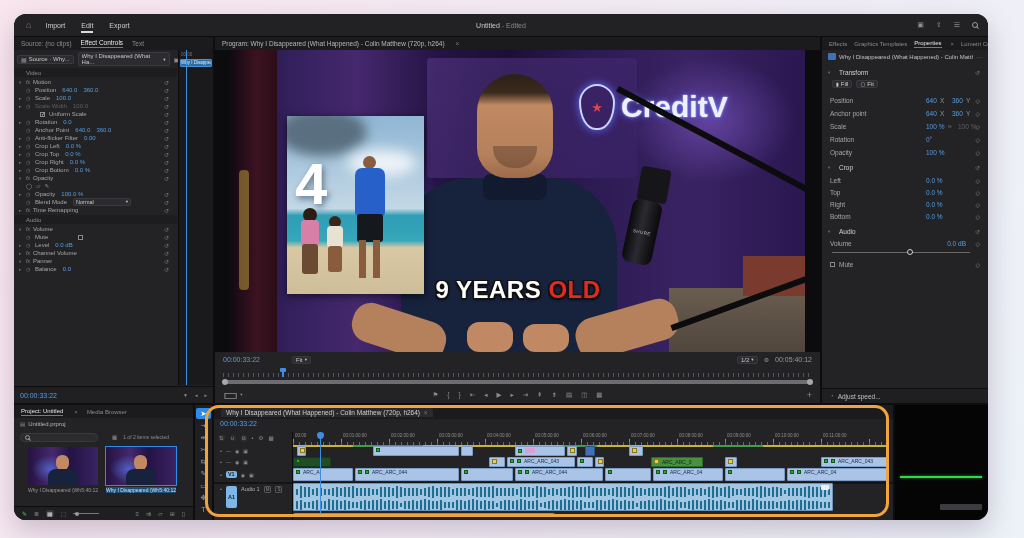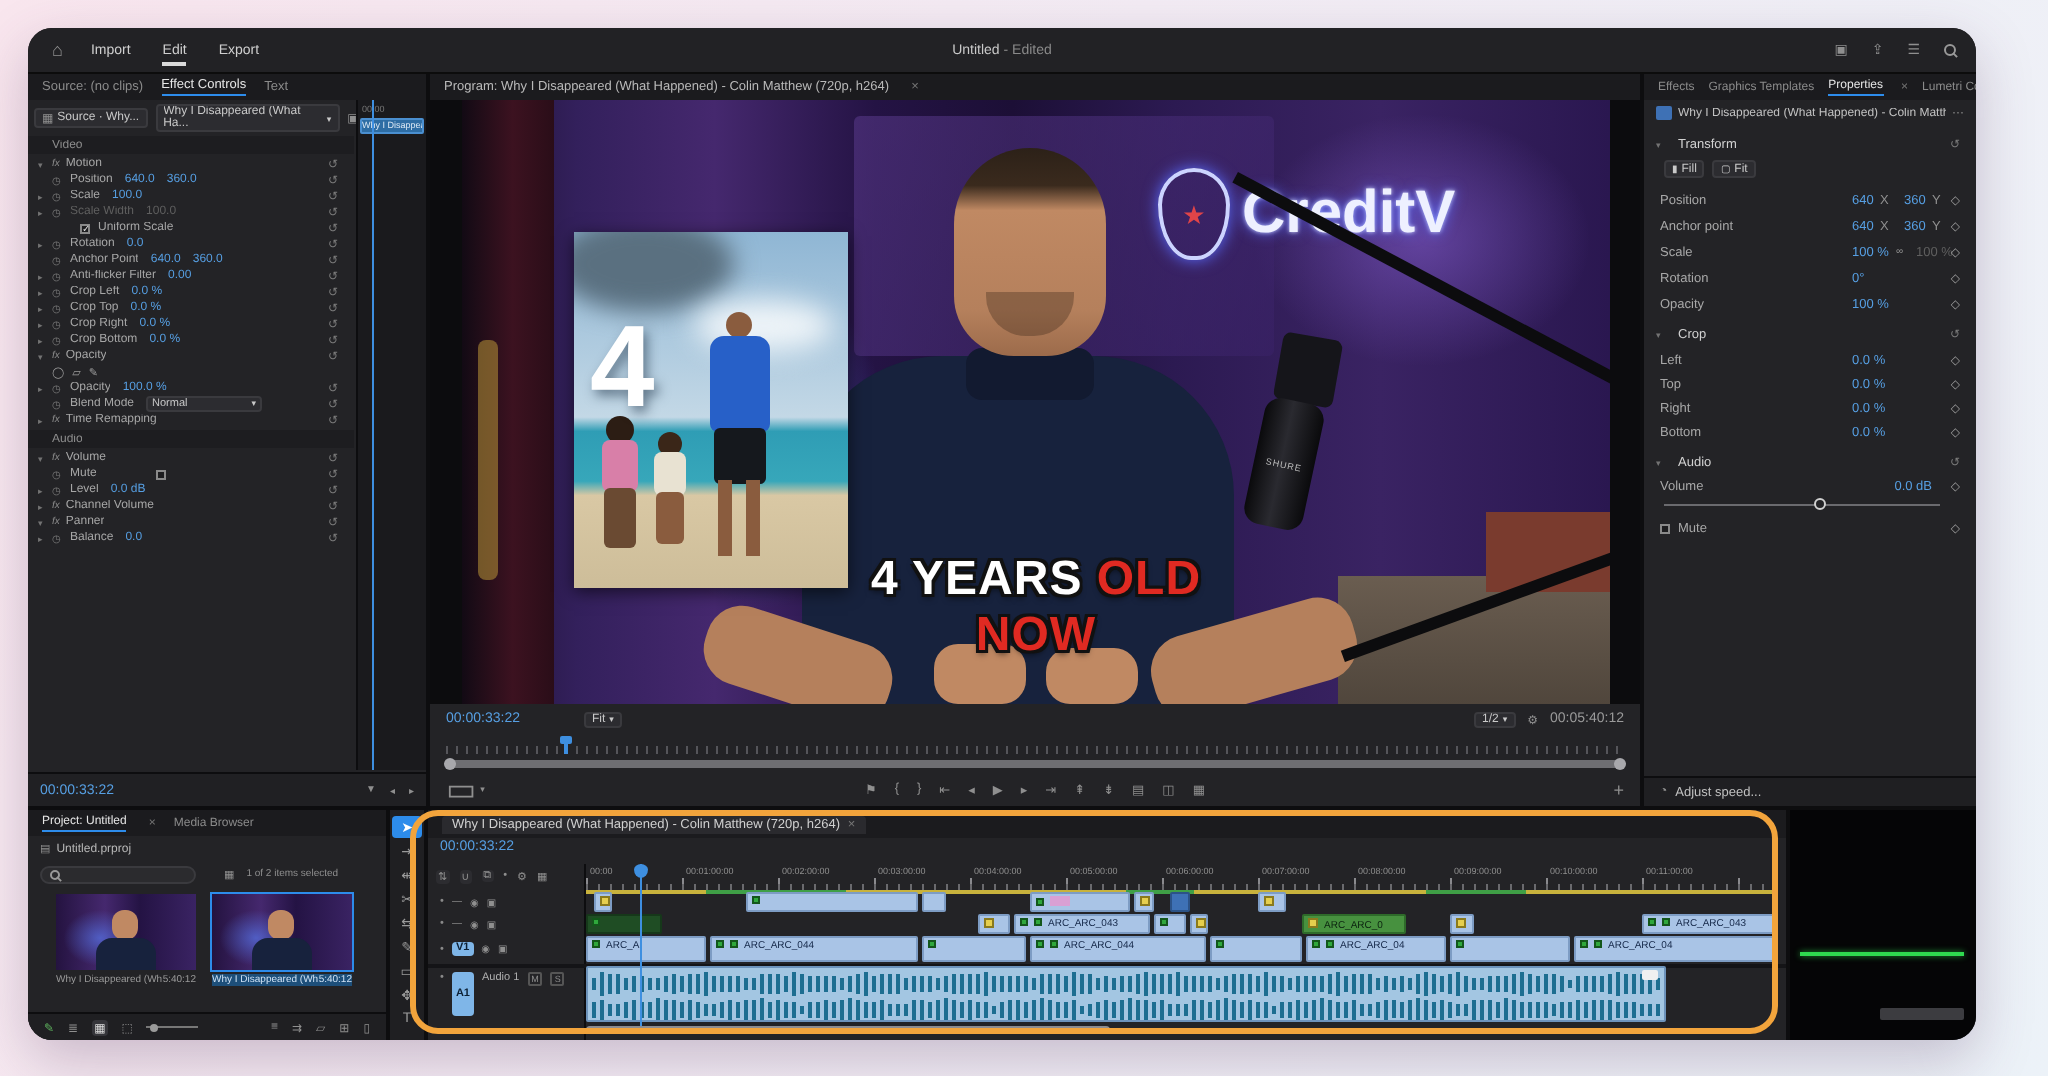--- a/index.html
+++ b/index.html
@@ -334,22 +334,21 @@
           <div style="position:absolute;left:16px;top:92px;width:14px;height:14px;background:#2c1d14;border-radius:50%"></div>
           <div style="position:absolute;left:14px;top:104px;width:18px;height:26px;background:#d87fa8;border-radius:4px"></div>
           <div style="position:absolute;left:15px;top:128px;width:16px;height:30px;background:#6a4a32;border-radius:3px"></div>
           <div style="position:absolute;left:42px;top:100px;width:12px;height:12px;background:#3a2618;border-radius:50%"></div>
           <div style="position:absolute;left:40px;top:110px;width:16px;height:22px;background:#e8e2d2;border-radius:4px"></div>
           <div style="position:absolute;left:41px;top:130px;width:14px;height:26px;background:#8a5c3e;border-radius:3px"></div>
           <div style="position:absolute;left:8px;top:34px;font-size:58px;font-weight:bold;color:#fff;text-shadow:2px 3px 6px rgba(30,50,70,.55)">4</div>
         </div>
 
         <div id="video-text" style="position:absolute;left:0;right:0;top:226px">
-          <div style="font-size:24px;color:#fff"><span>4 YEARS </span><span class="red">OLD</span></div>
-          <div style="font-size:24px" class="red">NOW</div>
+          <div style="font-size:24px;color:#fff"><span>9 YEARS </span><span class="red">OLD</span></div>
         </div>
       </div>
     </div>
 
     <div style="position:absolute;left:0;top:315px;width:100%;height:15px;display:flex;align-items:center;padding:0 8px;gap:6px">
       <span class="bv" style="font-size:7px">00:00:33:22</span>
       <span class="chip" style="margin-left:26px">
           <span>Fit</span>
           <span style="font-size:4.5px">▾</span>
         </span>

